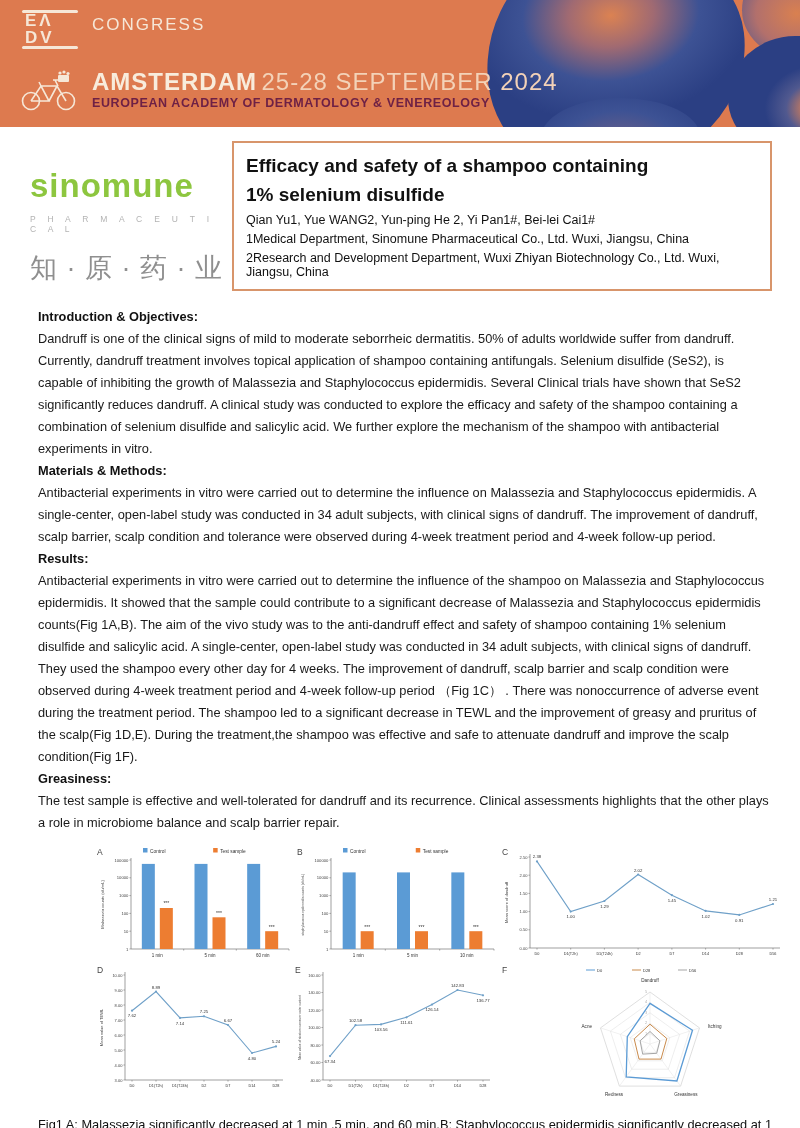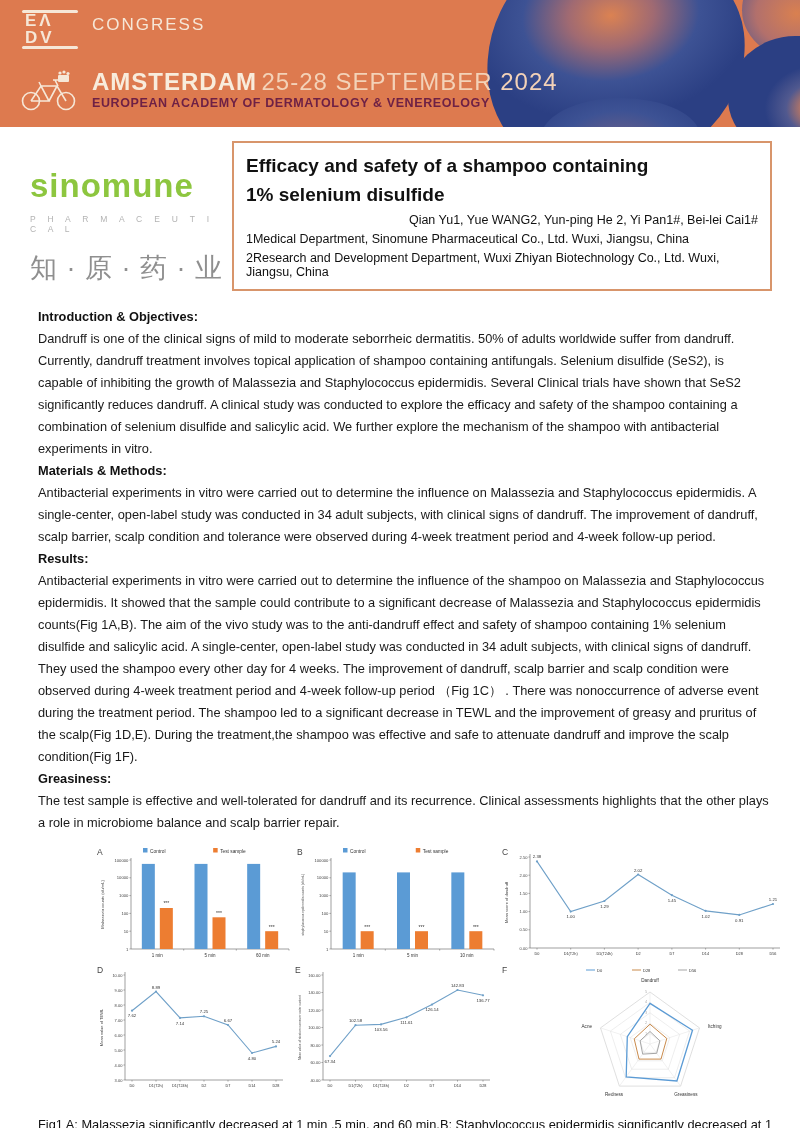--- a/index.html
+++ b/index.html
@@ -28,21 +28,21 @@
       background:radial-gradient(ellipse at 50% 80%,#7A6484 0%,#3D5294 55%,#2B3F83 100%)}
 
   
   .mid{display:flex;padding:14px 28px 0 30px;gap:4px}
   .logoCol{width:198px;padding-top:28px;flex:none}
   .brand{color:#8DC63F;font-size:33px;font-weight:bold;letter-spacing:1px;line-height:1}
   .brand-sub{color:#B3B3B3;font-size:8.5px;letter-spacing:4.8px;margin-top:12px}
   .brand-cn{color:#8F8F8F;font-size:27px;letter-spacing:1px;margin-top:16px}
   .titleBox{flex:1;border:2px solid #D8956B;padding:8px 12px 10px;background:#fff}
   .t1,.t2{font-size:19px;font-weight:bold;line-height:1.55}
-  .authors{text-align:right;font-size:12.5px;margin-top:3px}
+  .authors{text-align:left;font-size:12.5px;margin-top:3px}
   .affil{font-size:12.5px;margin-top:5px}
 
   
   .content{padding:15px 28px 0 38px}
   .sec-h{font-weight:bold;font-size:12.8px;line-height:1.72}
   .sec-b{font-size:12.8px;line-height:1.72;color:#1a1a1a}
 
   
   .figs{padding-left:95px;margin-top:10px}
   .figrow{display:flex;align-items:flex-start}

